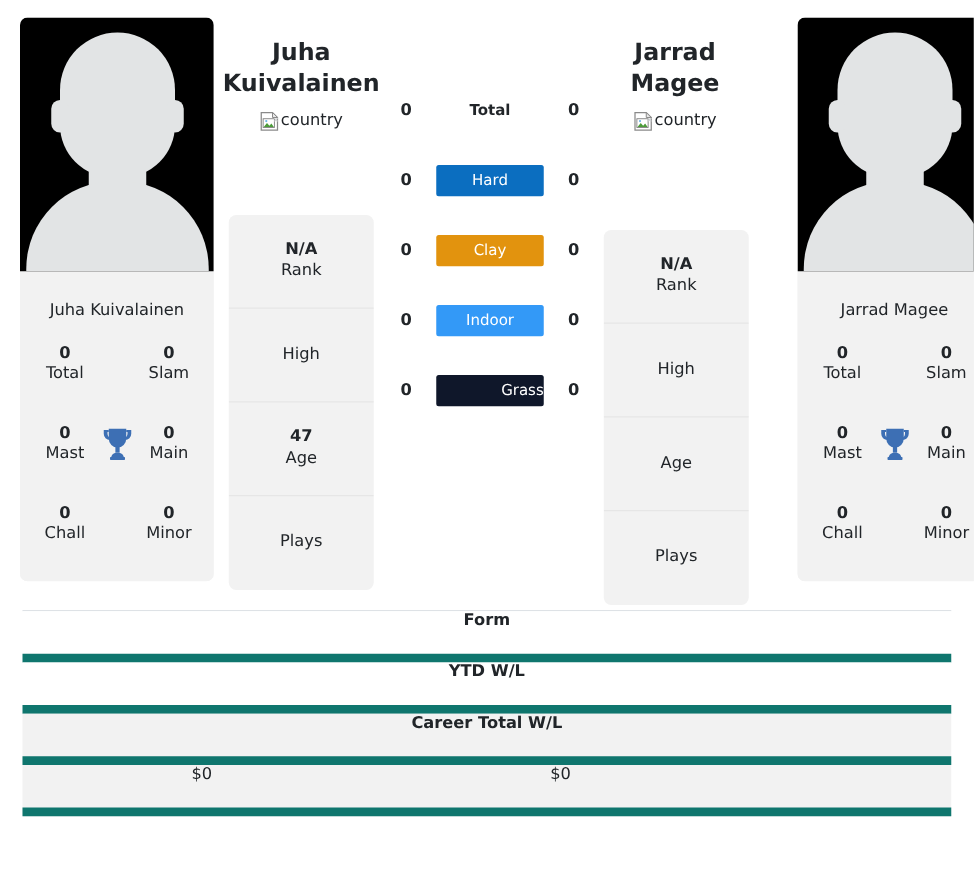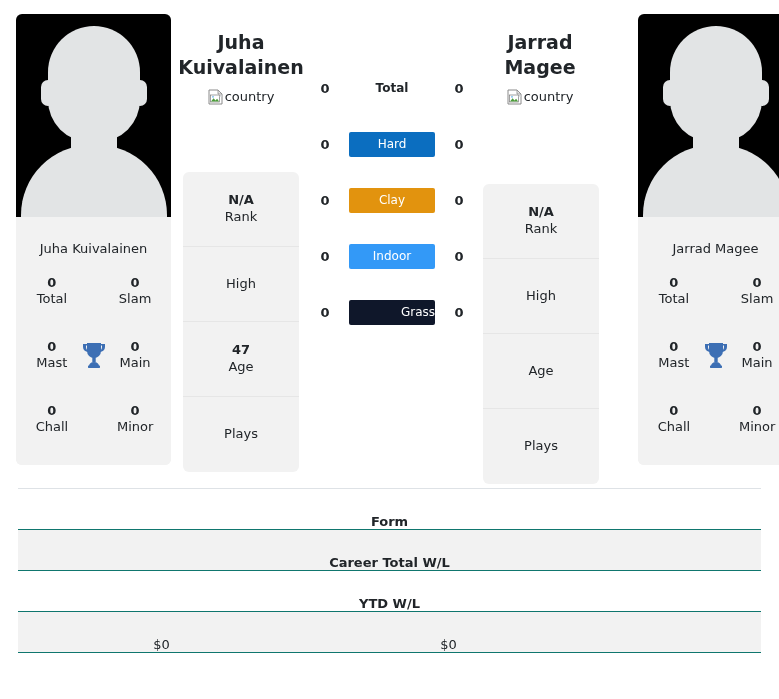--- a/index.html
+++ b/index.html
@@ -226,23 +226,23 @@
   
   .stats-table {
     position: absolute;
     left: 18px;
     top: 488px;
     width: 743px;
     border-top: 1px solid #dee2e6;
   }
   .stat-row {
     display: flex;
-    align-items: flex-end;
+    align-items: flex-start;
     height: 41px;
-    border-bottom: 1px solid #0f766e;
+    border-bottom: 7px solid #0f766e;
     background: #ffffff;
   }
   .stat-row.shaded { background: #f2f2f2; }
   .stat-left, .stat-right {
     width: 287px;
     text-align: center;
     font-size: 13px;
     color: #212529;
   }
   .stat-mid {
@@ -476,29 +476,29 @@
       </div>
     </div>
   </div>
 
   <div class="stats-table">
     <div class="stat-row">
       <span class="stat-left"></span>
       <span class="stat-mid">Form</span>
       <span class="stat-right"></span>
     </div>
+    <div class="stat-row">
+      <span class="stat-left"></span>
+      <span class="stat-mid">YTD W/L</span>
+      <span class="stat-right"></span>
+    </div>
     <div class="stat-row shaded">
       <span class="stat-left"></span>
       <span class="stat-mid">Career Total W/L</span>
       <span class="stat-right"></span>
     </div>
-    <div class="stat-row">
-      <span class="stat-left"></span>
-      <span class="stat-mid">YTD W/L</span>
-      <span class="stat-right"></span>
-    </div>
     <div class="stat-row shaded">
       <span class="stat-left">$0</span>
       <span class="stat-right">$0</span>
     </div>
   </div>
 
 </div>
 
 </body></html>

